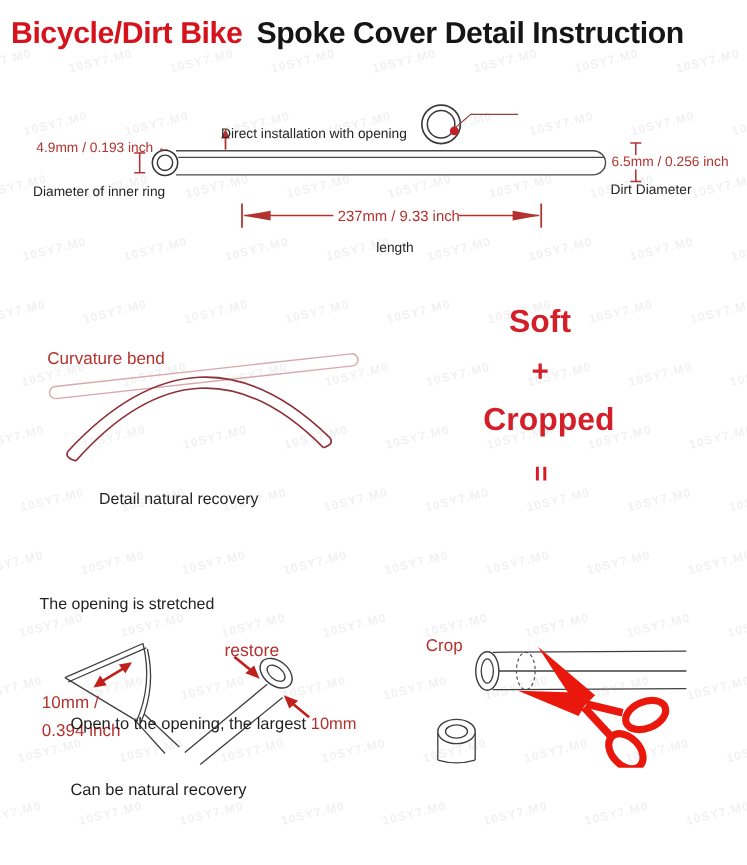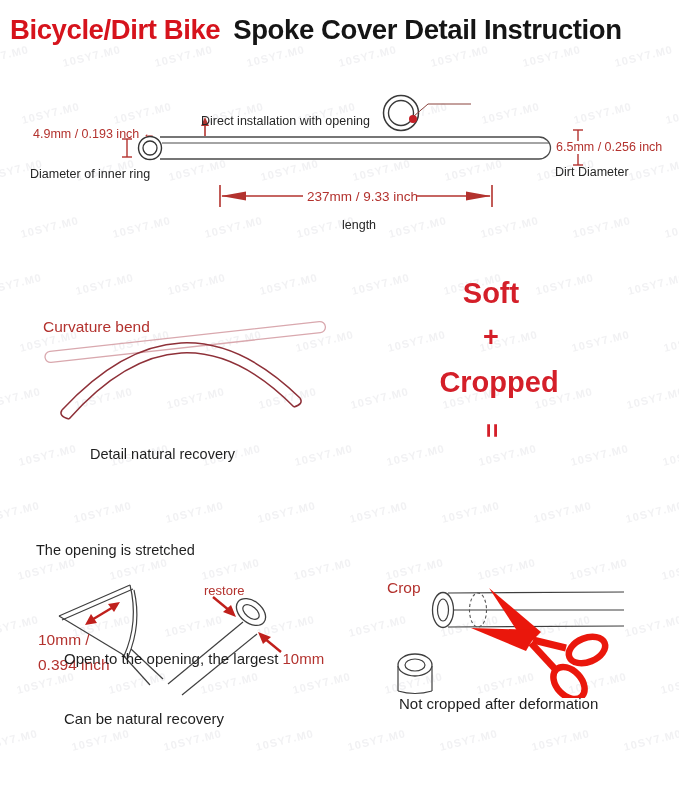--- a/index.html
+++ b/index.html
@@ -244,21 +244,21 @@
     <g>
       <line x1="213" y1="597" x2="230" y2="611" stroke="#c0201c" stroke-width="2.4"></line>
       <polygon points="236,617 231,605 223,612" fill="#c0201c"></polygon>
       <line x1="281" y1="652" x2="264" y2="638" stroke="#c0201c" stroke-width="2.4"></line>
       <polygon points="258,632 263,644 271,637" fill="#c0201c"></polygon>
     </g>
   </svg>
 
   <div class="abs lbl-m red-b" style="left:38px;top:631px;font-size:15.5px">10mm /</div>
   <div class="abs lbl-m red-b" style="left:38px;top:656px;font-size:15.5px">0.394 inch</div>
-  <div class="abs lbl-m red-b" style="left:204px;top:583px;font-size:13px">restore</div>
+  <div class="abs lbl-m red-b" style="left:204px;top:583px;font-size:16px">restore</div>
   <div class="abs lbl-m" style="left:64px;top:650px;font-size:15px">
     <span>Open to the opening, the largest </span><span class="red">10mm</span>
   </div>
   <div class="abs lbl-m" style="left:64px;top:710px;font-size:15px">Can be natural recovery</div>
 
   <div class="abs lbl-m red-b" style="left:387px;top:579px;font-size:15.5px">Crop</div>
 
   <svg class="abs z2" style="left:378px;top:580px" width="262" height="118" viewBox="378 580 262 118">
 
     <g stroke="#3f3f3f" stroke-width="1.2">
@@ -281,15 +281,14 @@
 
     <g>
       <line x1="398" y1="666" x2="398" y2="691" stroke="#3f3f3f" stroke-width="1.2"></line>
       <line x1="432" y1="666" x2="432" y2="691" stroke="#3f3f3f" stroke-width="1.2"></line>
       <path d="M398,691 Q415,696 432,691" fill="none" stroke="#3f3f3f" stroke-width="1.1"></path>
       <ellipse cx="415" cy="665" rx="17" ry="11" fill="#fff" stroke="#3f3f3f" stroke-width="1.3"></ellipse>
       <ellipse cx="415" cy="665" rx="10" ry="6" fill="#fff" stroke="#3f3f3f" stroke-width="1.2"></ellipse>
     </g>
   </svg>
 
-  <div class="abs lbl-m" style="left:399px;top:695px;font-size:15px">Not cropped after deformation</div>
 
 </div>
 
 </body></html>

